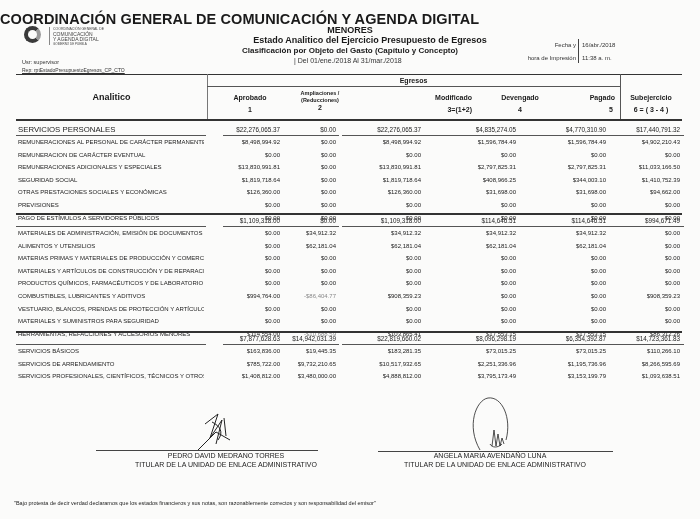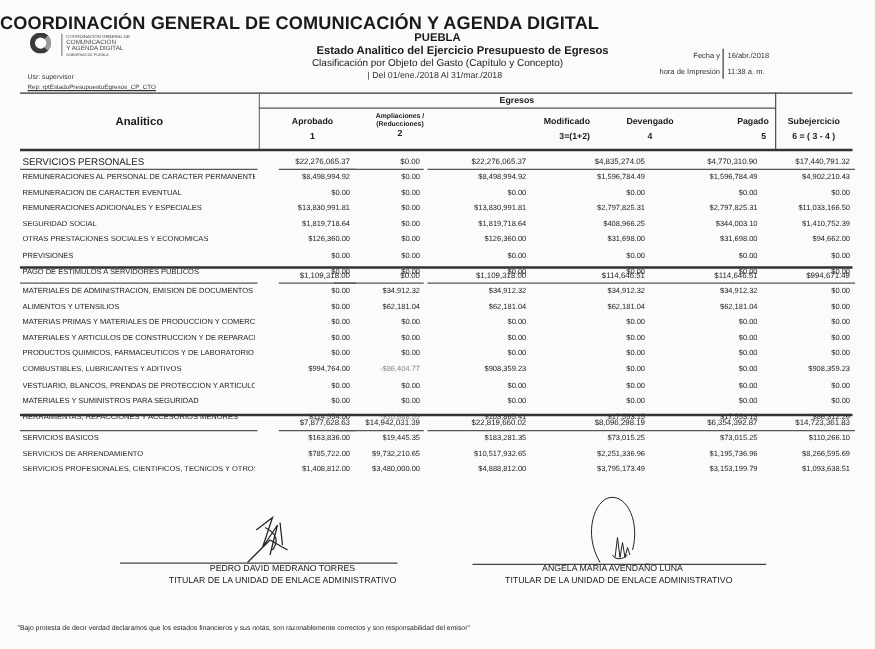--- a/index.html
+++ b/index.html
@@ -11,21 +11,21 @@
   .logo { left:24px; top:24px; width:80px; height:26px; }
   .logo-ring { position:absolute; left:0; top:2px; width:17px; height:17px; border-radius:50%;
     border:4px solid #3a3a3a; box-sizing:border-box; border-right-color:#9a9a9a; }
   .logo-sep { position:absolute; left:25px; top:3px; width:1px; height:18px; background:#888; }
   .logo-text { position:absolute; left:29px; top:3px; font-size:4.5px; line-height:5px; color:#444; white-space:nowrap; }
   .logo-text b { font-size:5px; font-weight:normal; display:block; }
 
   .title { left:0; width:700px; top:11px; font-size:14.5px; font-weight:bold; letter-spacing:0.1px; }
   .t-puebla { left:0; width:700px; text-align:center; top:25px; font-size:9px; font-weight:bold; }
   .t-estado { left:0; width:700px; text-align:center; top:35px; font-size:9px; font-weight:bold;margin-left:20px; }
-  .t-clas { left:0; width:700px; text-align:center; top:46px; font-size:8px; font-weight:normal; }
+  .t-clas { left:0; width:700px; text-align:center; top:46px; font-size:8px; font-weight:bold; }
   .t-del { left:294px; top:57px; font-size:7px; color:#333; }
 
   .fecha-lbl { right:124px; top:42px; font-size:6px; color:#333; text-align:right; }
   .hora-lbl { right:124px; top:55px; font-size:6px; color:#333; text-align:right; }
   .fecha-sep { left:578px; top:39px; width:1px; height:24px; background:#444; }
   .fecha-val { left:582px; top:42px; font-size:6px; color:#333; }
   .hora-val { left:582px; top:55px; font-size:6px; color:#333; }
 
   .usr { left:22px; top:59px; font-size:5.5px; color:#333; }
   .rep { left:22px; top:67px; font-size:5px; color:#333; text-decoration:underline; }
@@ -71,21 +71,21 @@
   <div class="logo-sep"></div>
   <div class="logo-text">
     <span style="display:block;font-size:3.5px;">COORDINACIÓN GENERAL DE</span>
     <b>COMUNICACIÓN</b>
     <b>Y AGENDA DIGITAL</b>
     <span style="display:block;font-size:3px;">GOBIERNO DE PUEBLA</span>
   </div>
 </div>
 
 <div class="abs title">COORDINACIÓN GENERAL DE COMUNICACIÓN Y AGENDA DIGITAL</div>
-<div class="abs t-puebla">PUEBLA</div>
+<div class="abs t-puebla">MENORES</div>
 <div class="abs t-estado">Estado Analitico del Ejercicio Presupuesto de Egresos</div>
 <div class="abs t-clas">Clasificación por Objeto del Gasto (Capítulo y Concepto)</div>
 <div class="abs t-del">| Del 01/ene./2018 Al 31/mar./2018</div>
 
 <div class="abs fecha-lbl">Fecha y</div>
 <div class="abs hora-lbl">hora de Impresión</div>
 <div class="abs fecha-sep"></div>
 <div class="abs fecha-val">16/abr./2018</div>
 <div class="abs hora-val">11:38 a. m.</div>
 

